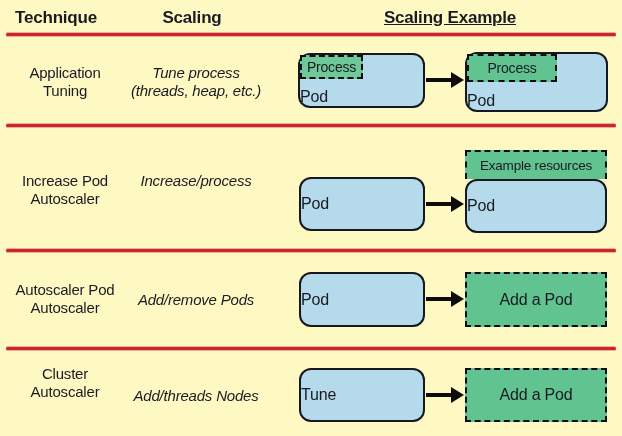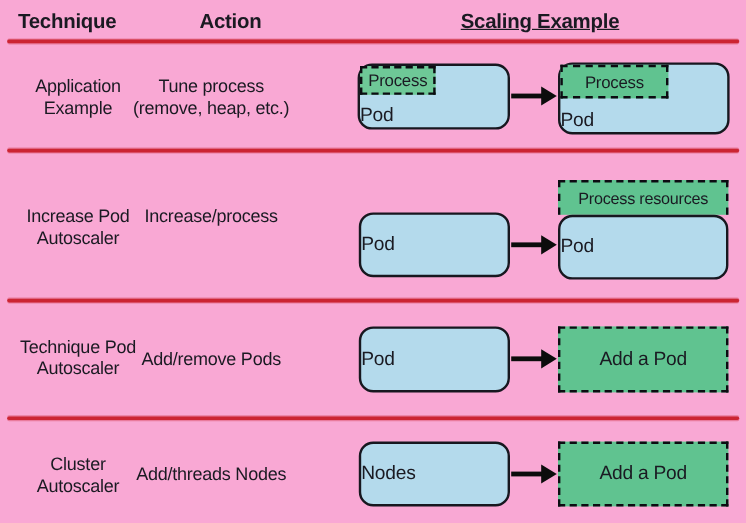--- a/index.html
+++ b/index.html
@@ -6,66 +6,66 @@
     --divider:#cc2433;
     --pod-fill:#b4daec;
     --scale-fill:#60c390;
     --scale-fill-light:#6ec897;
     --box-border:#17171f;
     --ink:#1a1a22;
   }
   *{margin:0;padding:0;box-sizing:border-box;}
   html,body{background:#fff;}
   body{font-family:"Liberation Sans","DejaVu Sans",sans-serif;color:var(--ink);}
-  .canvas{position:relative;width:622px;height:436px;background:#f9a8d4;overflow:hidden;letter-spacing:-0.2px;}
+  .canvas{position:relative;width:622px;height:436px;background:#fef9c3;overflow:hidden;letter-spacing:-0.2px;}
 
   .hdr{position:absolute;top:6px;height:24px;font-size:17px;font-weight:bold;text-align:center;line-height:24px;}
   .hdr-technique{left:6px;width:100px;}
   .hdr-action{left:130px;width:124px;}
   .hdr-example{left:360px;width:180px;text-decoration:underline;}
 
   .divider{position:absolute;left:6px;width:610px;height:3px;background:var(--divider);border-radius:2px;box-shadow:0 1px 0 rgba(204,36,51,.35),0 -1px 0 rgba(204,36,51,.35);}
 
   .rtext{position:absolute;text-align:center;font-size:15px;line-height:18px;}
   .col-technique{left:0px;width:130px;}
-  .col-action{left:96px;width:160px;}
+  .col-action{left:116px;width:160px;font-style:italic;}
 
   .blue-box{position:absolute;background:var(--pod-fill);border:2px solid var(--box-border);border-radius:12px;display:flex;align-items:flex-start;justify-content:center;font-size:16px;flex-direction:column;}
   .green-dashed{background:var(--scale-fill);border:2px dashed #0c0c12;display:flex;align-items:center;justify-content:center;font-size:14px;}
   .green-abs{position:absolute;}
   .row1-left{gap:9px;}
   .row1-right{gap:10px;}
 
   .overlay-top{position:absolute;border-bottom:none;font-size:13.5px;}
 
   .arrow{position:absolute;width:38px;height:16px;}
   .arrow .shaft{position:absolute;left:0;top:6px;height:4px;right:11px;background:#0c0c0c;}
   .arrow .head{position:absolute;right:0;top:0;width:0;height:0;border-top:8px solid transparent;border-bottom:8px solid transparent;border-left:13px solid #0c0c0c;}
 </style>
 </head>
 <body>
 
 <div class="canvas">
 
   <div class="hdr hdr-technique">Technique</div>
-  <div class="hdr hdr-action">Action</div>
+  <div class="hdr hdr-action">Scaling</div>
   <div class="hdr hdr-example">Scaling Example</div>
 
   <div class="divider" style="top:33px"></div>
   <div class="divider" style="top:124px"></div>
   <div class="divider" style="top:249px"></div>
   <div class="divider" style="top:347px"></div>
 
   <div class="rtext col-technique" style="top:64px">
     <div>Application</div>
-    <div>Example</div>
+    <div>Tuning</div>
   </div>
   <div class="rtext col-action" style="top:64px">
     <div>Tune process</div>
-    <div>(remove, heap, etc.)</div>
+    <div>(threads, heap, etc.)</div>
   </div>
   <div class="blue-box row1-left" style="left:298px;top:53px;width:127px;height:55px;">
     <span class="green-dashed" style="width:63px;height:33px;background:var(--scale-fill-light);">Process</span>
     <span>Pod</span>
   </div>
   <div class="arrow" style="left:426px;top:72px;">
     <span class="shaft"></span>
       <span class="head"></span>
   </div>
   <div class="blue-box row1-right" style="left:465px;top:52px;width:143px;height:60px;">
@@ -78,44 +78,44 @@
     <div>Autoscaler</div>
   </div>
   <div class="rtext col-action" style="top:172px">
     <div>Increase/process</div>
   </div>
   <div class="blue-box" style="left:299px;top:177px;width:126px;height:54px;">Pod</div>
   <div class="arrow" style="left:426px;top:196px;">
     <span class="shaft"></span>
       <span class="head"></span>
   </div>
-  <div class="green-dashed green-abs overlay-top" style="left:465px;top:150px;width:142px;height:29px;">Process resources</div>
+  <div class="green-dashed green-abs overlay-top" style="left:465px;top:150px;width:142px;height:29px;">Example resources</div>
   <div class="blue-box" style="left:465px;top:179px;width:142px;height:54px;">Pod</div>
 
   <div class="rtext col-technique" style="top:281px">
-    <div>Technique Pod</div>
+    <div>Autoscaler Pod</div>
     <div>Autoscaler</div>
   </div>
   <div class="rtext col-action" style="top:291px">
     <div>Add/remove Pods</div>
   </div>
   <div class="blue-box" style="left:299px;top:272px;width:126px;height:55px;">Pod</div>
   <div class="arrow" style="left:426px;top:291px;">
     <span class="shaft"></span>
       <span class="head"></span>
   </div>
   <div class="green-dashed green-abs" style="left:465px;top:272px;width:142px;height:55px;font-size:16px;">Add a Pod</div>
 
-  <div class="rtext col-technique" style="top:379px">
+  <div class="rtext col-technique" style="top:365px">
     <div>Cluster</div>
     <div>Autoscaler</div>
   </div>
   <div class="rtext col-action" style="top:387px">
     <div>Add/threads Nodes</div>
   </div>
-  <div class="blue-box" style="left:299px;top:368px;width:126px;height:54px;">Nodes</div>
+  <div class="blue-box" style="left:299px;top:368px;width:126px;height:54px;">Tune</div>
   <div class="arrow" style="left:426px;top:387px;">
     <span class="shaft"></span>
       <span class="head"></span>
   </div>
   <div class="green-dashed green-abs" style="left:465px;top:368px;width:142px;height:54px;font-size:16px;">Add a Pod</div>
 
 </div>
 
 </body></html>

